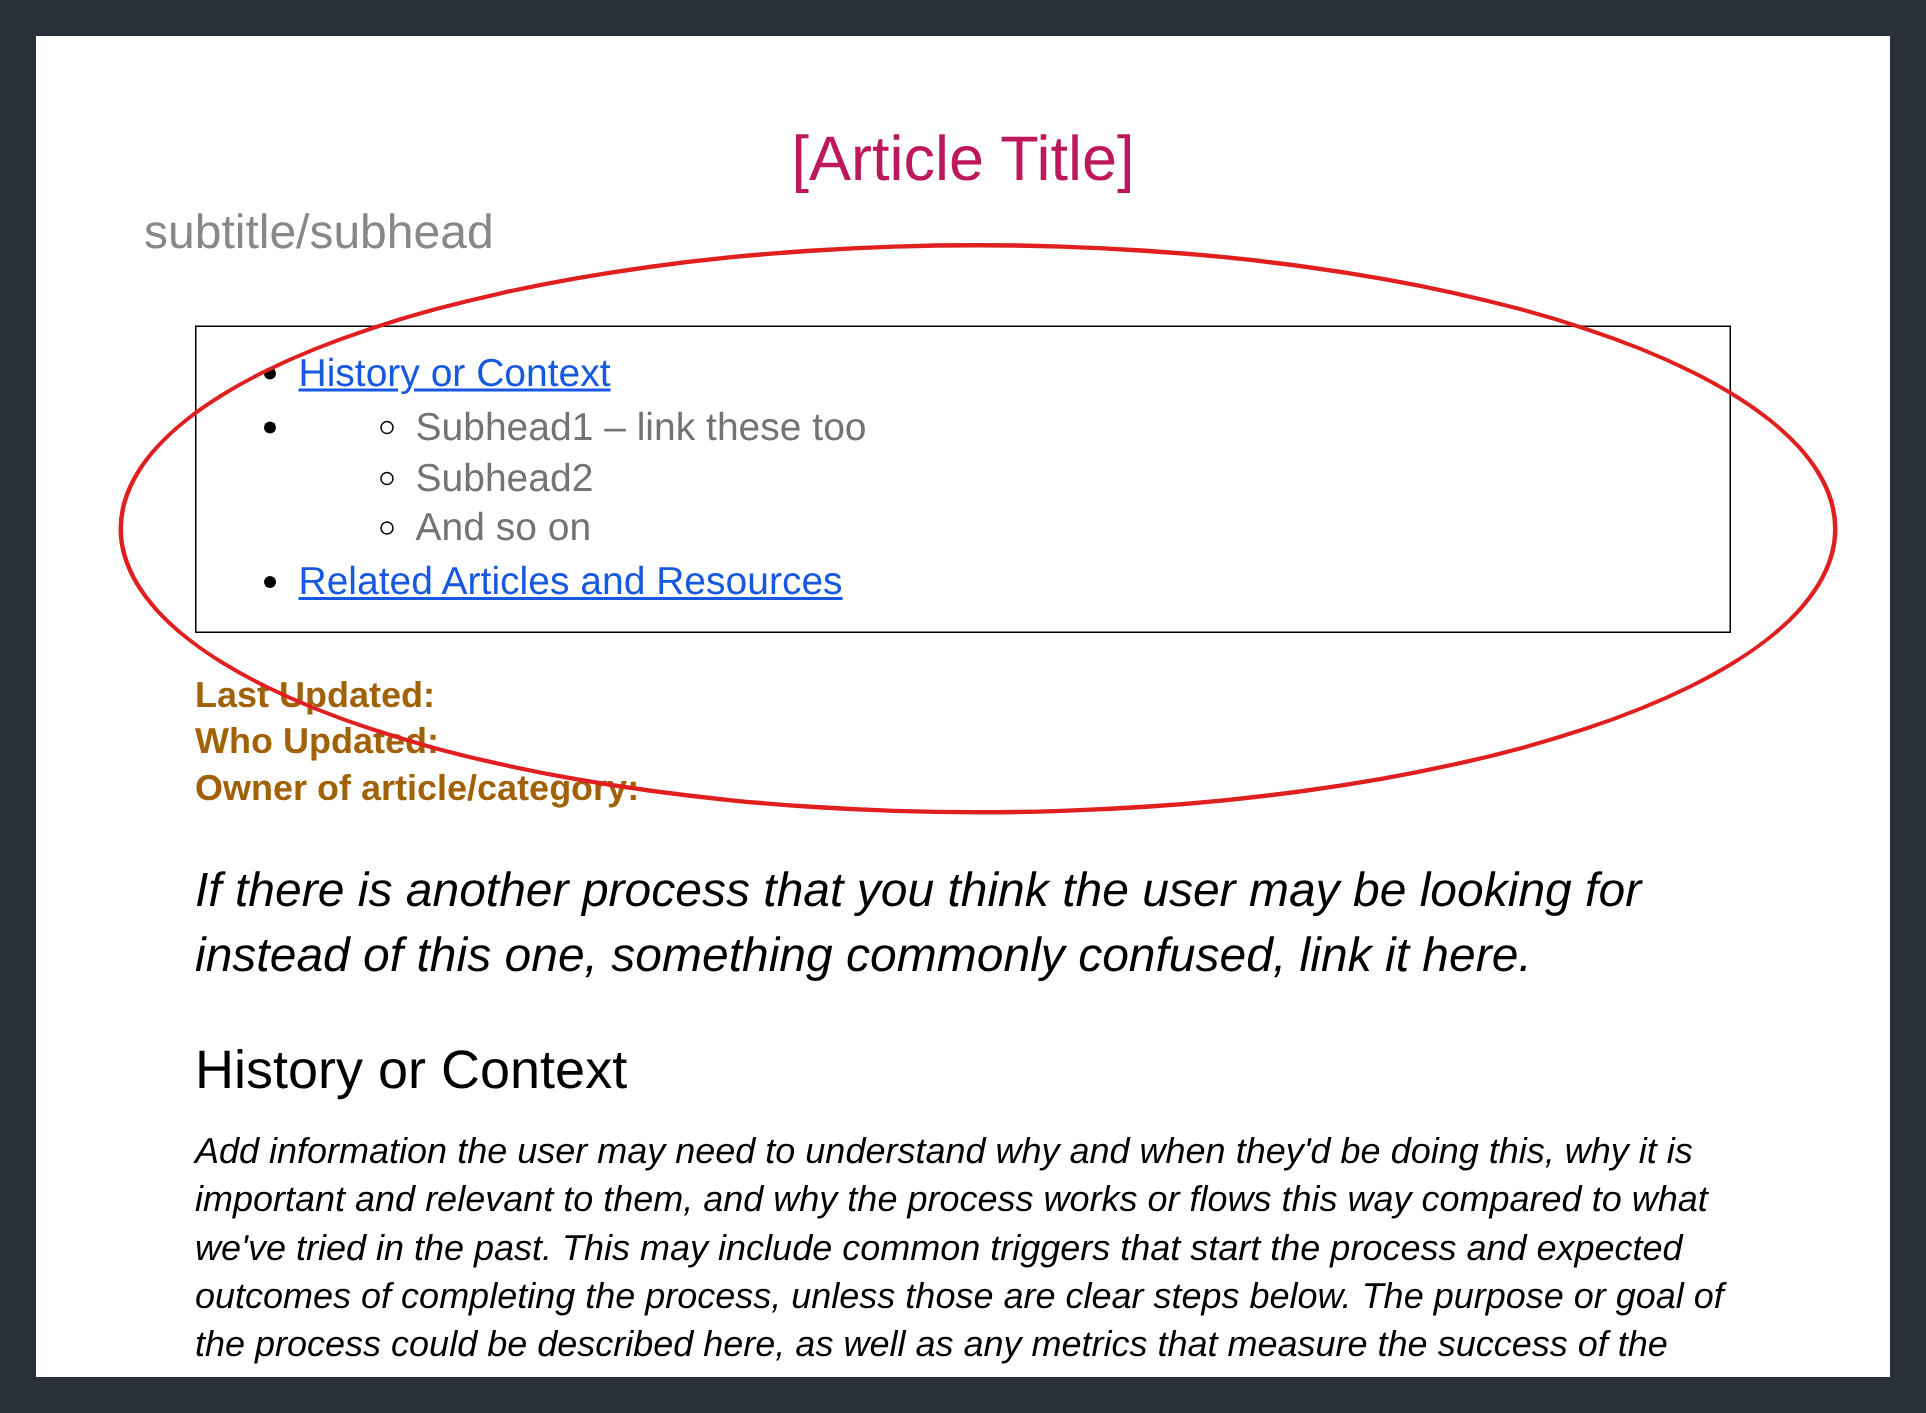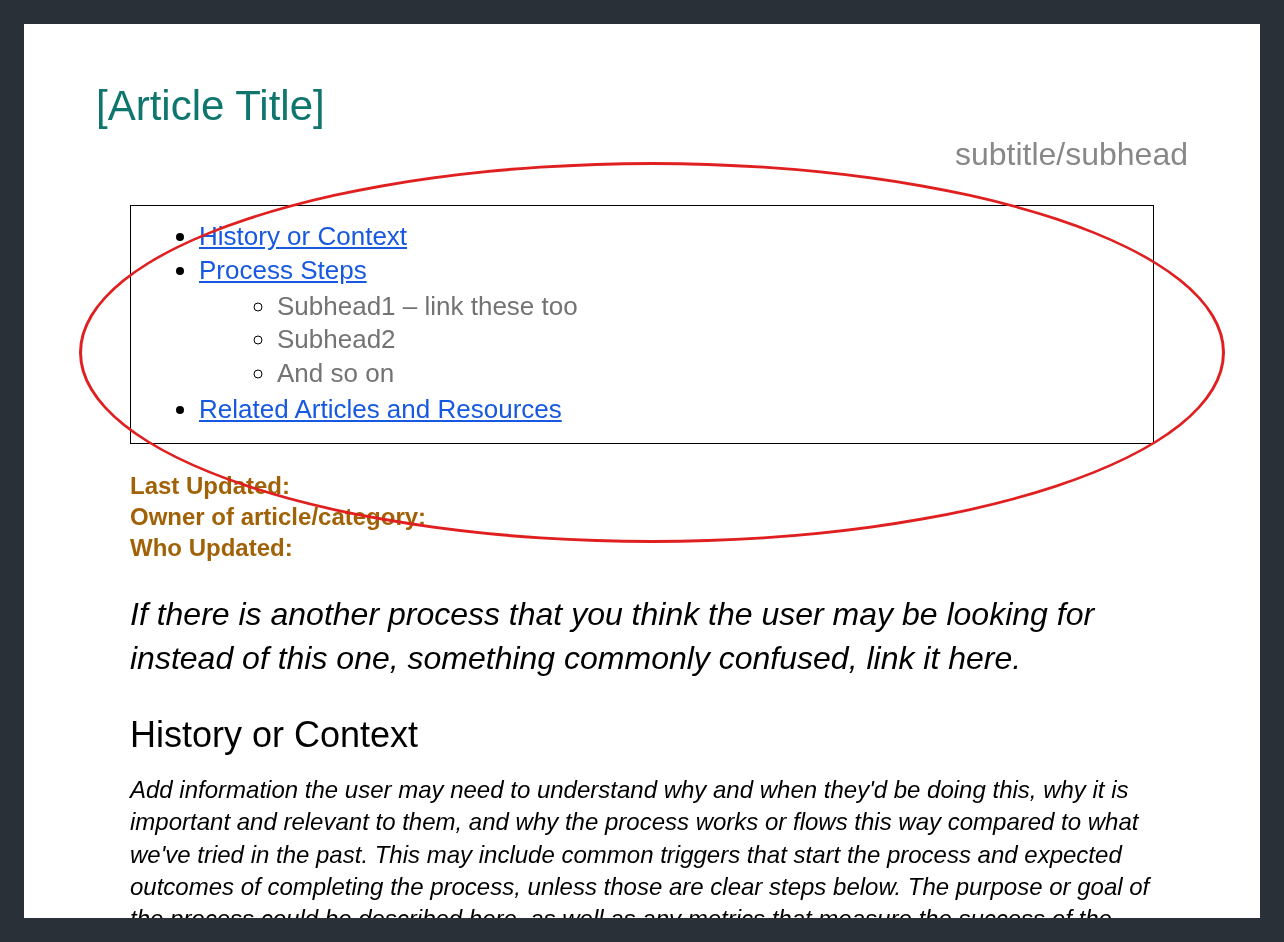--- a/index.html
+++ b/index.html
@@ -23,31 +23,31 @@
     box-sizing: border-box;
     overflow: hidden;
     position: relative;
   }
   .page-inner {
     position: relative;
     box-sizing: border-box;
     padding: 40px 72px 0 72px; 
   }
   .title {
-    text-align: left;
+    text-align: center;
     font-size: 42px;
-    color: #0f766e;
+    color: #be185d;
     margin: 18px 0 6px 0;
     font-weight: 400;
   }
   .subtitle {
-    text-align: right;
+    text-align: left;
     font-size: 32px;
     color: #888888;
-    margin: 0 0 32px 0;
+    margin: 0 0 44px 0;
     font-weight: 400;
   }
   .toc-box {
     border: 1.5px solid #000;
     margin: 10px 34px 26px 34px;
     padding: 14px 10px 16px 10px;
     position: relative;
   }
   .toc-list {
     list-style-type: disc;
@@ -115,37 +115,36 @@
 
       <h1 class="title">[Article Title]</h1>
       <div class="subtitle">subtitle/subhead</div>
 
       <div class="toc-box">
         <ul class="toc-list">
           <li>
             <a class="toc-link">History or Context</a>
           </li>
           <li>
-            <a class="toc-link">Process Steps</a>
             <ul class="toc-sublist">
               <li>Subhead1 – link these too</li>
               <li>Subhead2</li>
               <li>And so on</li>
             </ul>
           </li>
           <li>
             <a class="toc-link">Related Articles and Resources</a>
           </li>
         </ul>
       </div>
 
       <div class="metadata">
         <div>Last Updated:</div>
+        <div>Who Updated:</div>
         <div>Owner of article/category:</div>
-        <div>Who Updated:</div>
       </div>
 
       <div class="helper-note">If there is another process that you think the user may be looking for instead of this one, something commonly confused, link it here.</div>
 
       <h2 class="section-heading">History or Context</h2>
       <div class="section-body">Add information the user may need to understand why and when they'd be doing this, why it is important and relevant to them, and why the process works or flows this way compared to what we've tried in the past. This may include common triggers that start the process and expected outcomes of completing the process, unless those are clear steps below. The purpose or goal of the process could be described here, as well as any metrics that measure the success of the process.</div>
 
     </div>
 
     <div class="red-ellipse" style="left: 55px; top: 138px; width: 1140px; height: 375px;"></div>

